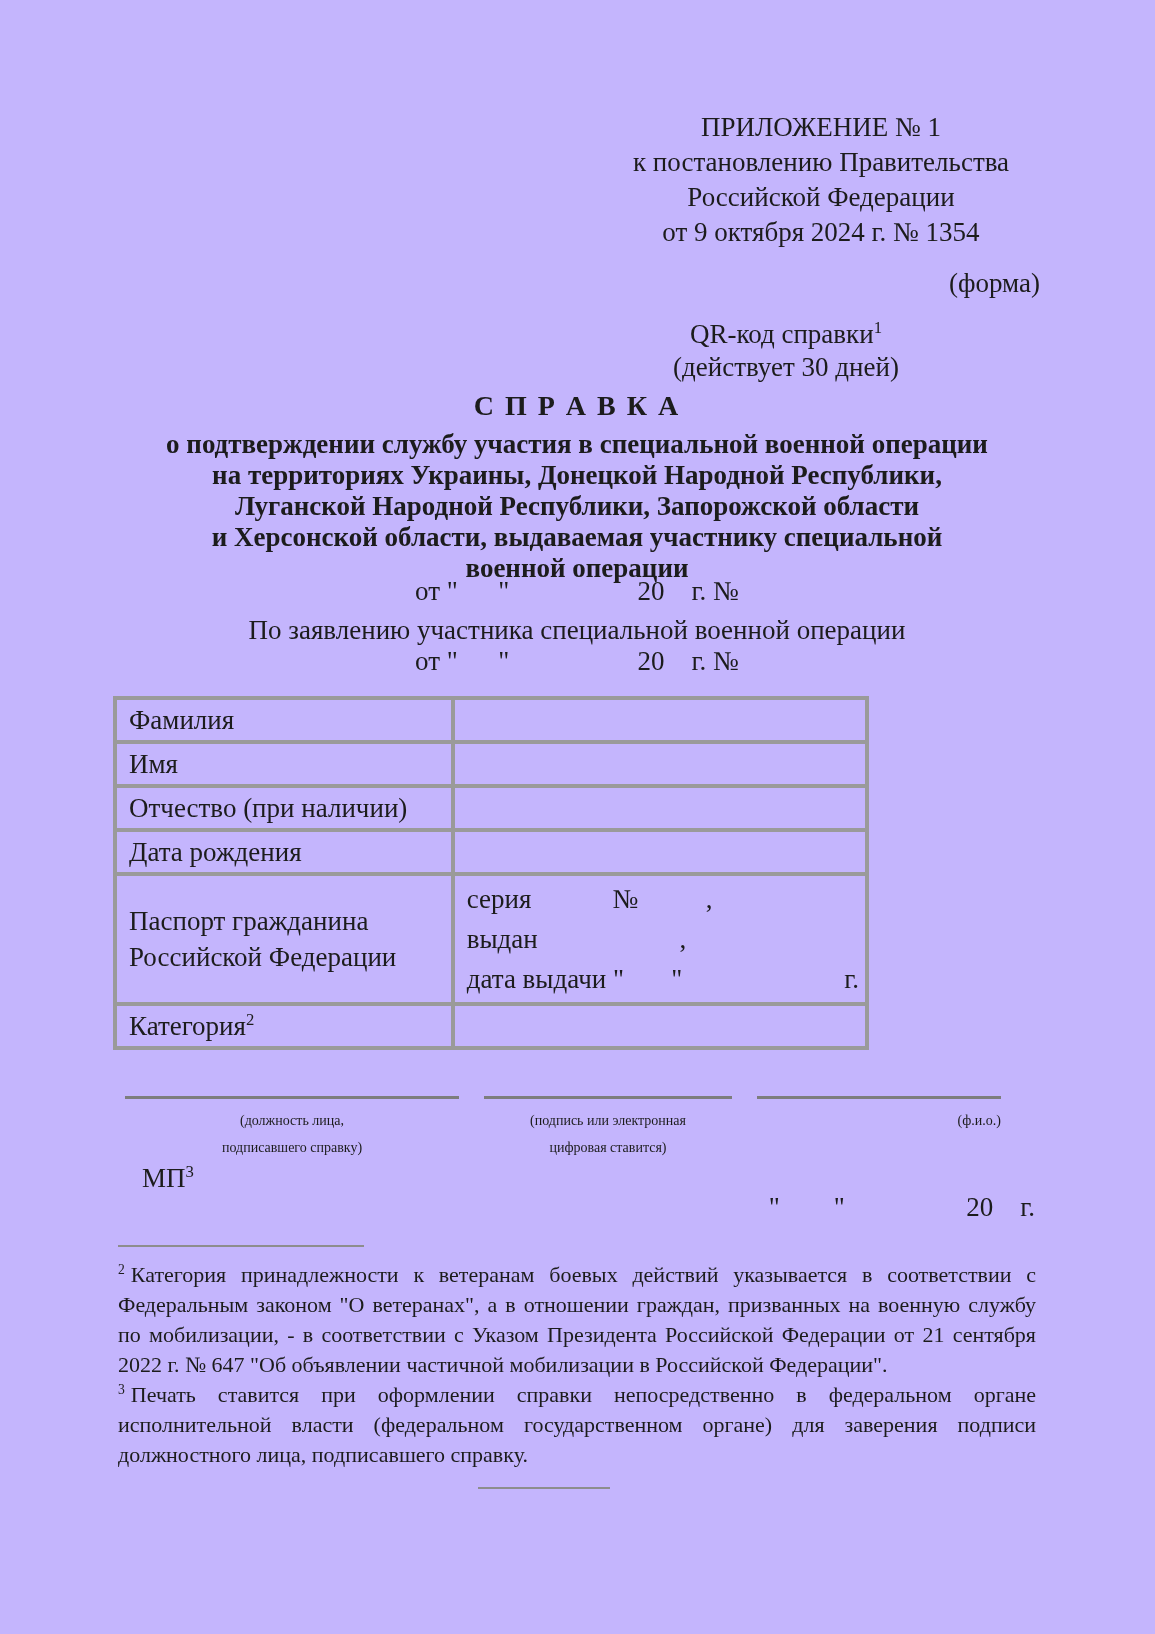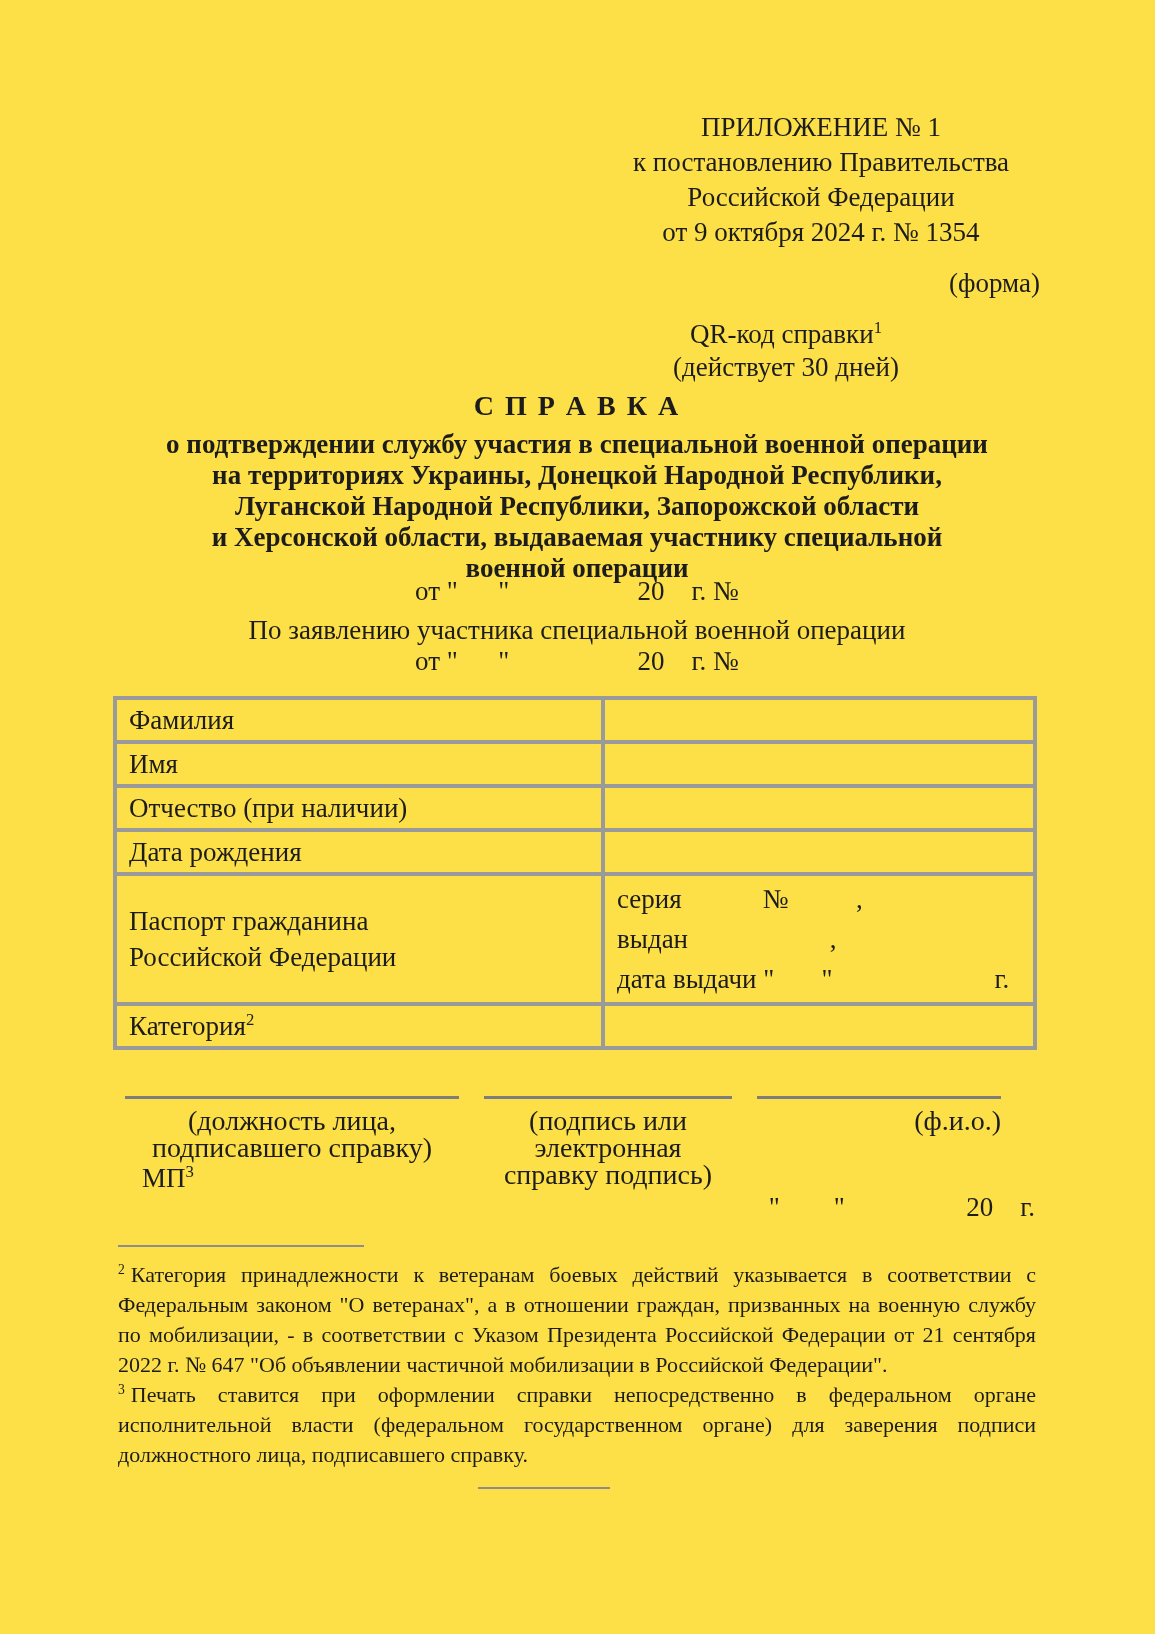--- a/index.html
+++ b/index.html
@@ -1,55 +1,55 @@
 <!DOCTYPE html>
 <html><head>
 <meta charset="utf-8">
 <style>
   html, body { margin: 0; padding: 0; background: #ffffff; }
   .page {
     position: relative;
     width: 1155px;
     height: 1634px;
-    background: #fde047;
+    background: #c4b5fd;
     color: #1c1c1c;
     font-family: "Liberation Serif", "DejaVu Serif", serif;
     font-size: 27px;
     overflow: hidden;
   }
   .abs { position: absolute; }
   sup { font-size: 0.62em; vertical-align: super; line-height: 0; }
 
   .header-block { top: 110px; left: 615px; width: 412px; text-align: center; line-height: 35px; }
   .forma { top: 268px; right: 115px; margin-left: 47px; }
 
   .qr-block { top: 318px; left: 600px; width: 372px; text-align: center; line-height: 33px; }
 
   .doc-heading { top: 390px; left: 118px; width: 918px; text-align: center; font-weight: bold; font-size: 28px; letter-spacing: 2px; }
   .doc-subtitle { top: 429px; left: 118px; width: 918px; text-align: center; font-weight: bold; line-height: 31px; }
   .date-line { left: 118px; width: 918px; text-align: center; white-space: pre; }
   .date-line-1 { top: 576px; }
   .statement { top: 615px; left: 118px; width: 918px; text-align: center; font-family: Liberation Serif, serif; }
   .date-line-2 { top: 646px; }
 
-  .info-table { top: 696px; left: 113px; width: 924px; border-spacing: 0; border: 2px solid #9a9a9a; }
+  .info-table { top: 696px; left: 113px; width: 756px; border-spacing: 0; border: 2px solid #9a9a9a; }
   .info-table td { border: 2px solid #9a9a9a; padding: 0 6px 0 12px; vertical-align: middle; }
   .info-table td.lbl { width: 466px; }
   .info-table tr.row-std { height: 44px; }
   .info-table tr.row-passport { height: 130px; }
   .val-pre div { white-space: pre; line-height: 40px; }
   .lbl-two div { line-height: 36px; }
 
   .sig-row { top: 1096px; left: 125px; width: 876px; display: flex; justify-content: space-between; }
   .sig-field { text-align: center; }
   .sig-f1 { width: 334px; }
   .sig-f2 { width: 248px; }
   .sig-f3 { width: 244px; text-align: right; }
   .sig-line { border-top: 3px solid #7d7d7d; height: 0; }
-  .sig-cap { padding-top: 8px; font-size: 28px; line-height: 27px; }
+  .sig-cap { padding-top: 8px; font-size: 14px; line-height: 27px; }
 
   .stamp { top: 1163px; left: 118px; margin-left: 24px; }
   .sig-date { top: 1192px; right: 120px; white-space: pre; }
 
   .fn-divider { top: 1245px; left: 118px; width: 246px; border-top: 2px solid #8d8d8d; height: 0; }
   .footnotes { top: 1260px; left: 118px; width: 918px; font-size: 22px; line-height: 30px; text-align: justify; }
   .footnotes p { margin: 0; }
   .footnotes sup { margin-right: 6px; }
 
   .bottom-line { top: 1487px; left: 478px; width: 132px; border-top: 2px solid #8d8d8d; height: 0; }
@@ -130,21 +130,21 @@
       <div class="sig-line"></div>
       <div class="sig-cap">
         <div>(должность лица,</div>
         <div>подписавшего справку)</div>
       </div>
     </div>
     <div class="sig-field sig-f2">
       <div class="sig-line"></div>
       <div class="sig-cap">
         <div>(подпись или электронная</div>
-        <div>справку подпись)</div>
+        <div>цифровая ставится)</div>
       </div>
     </div>
     <div class="sig-field sig-f3">
       <div class="sig-line"></div>
       <div class="sig-cap">
         <div>(ф.и.о.)</div>
         <div></div>
       </div>
     </div>
   </div>

